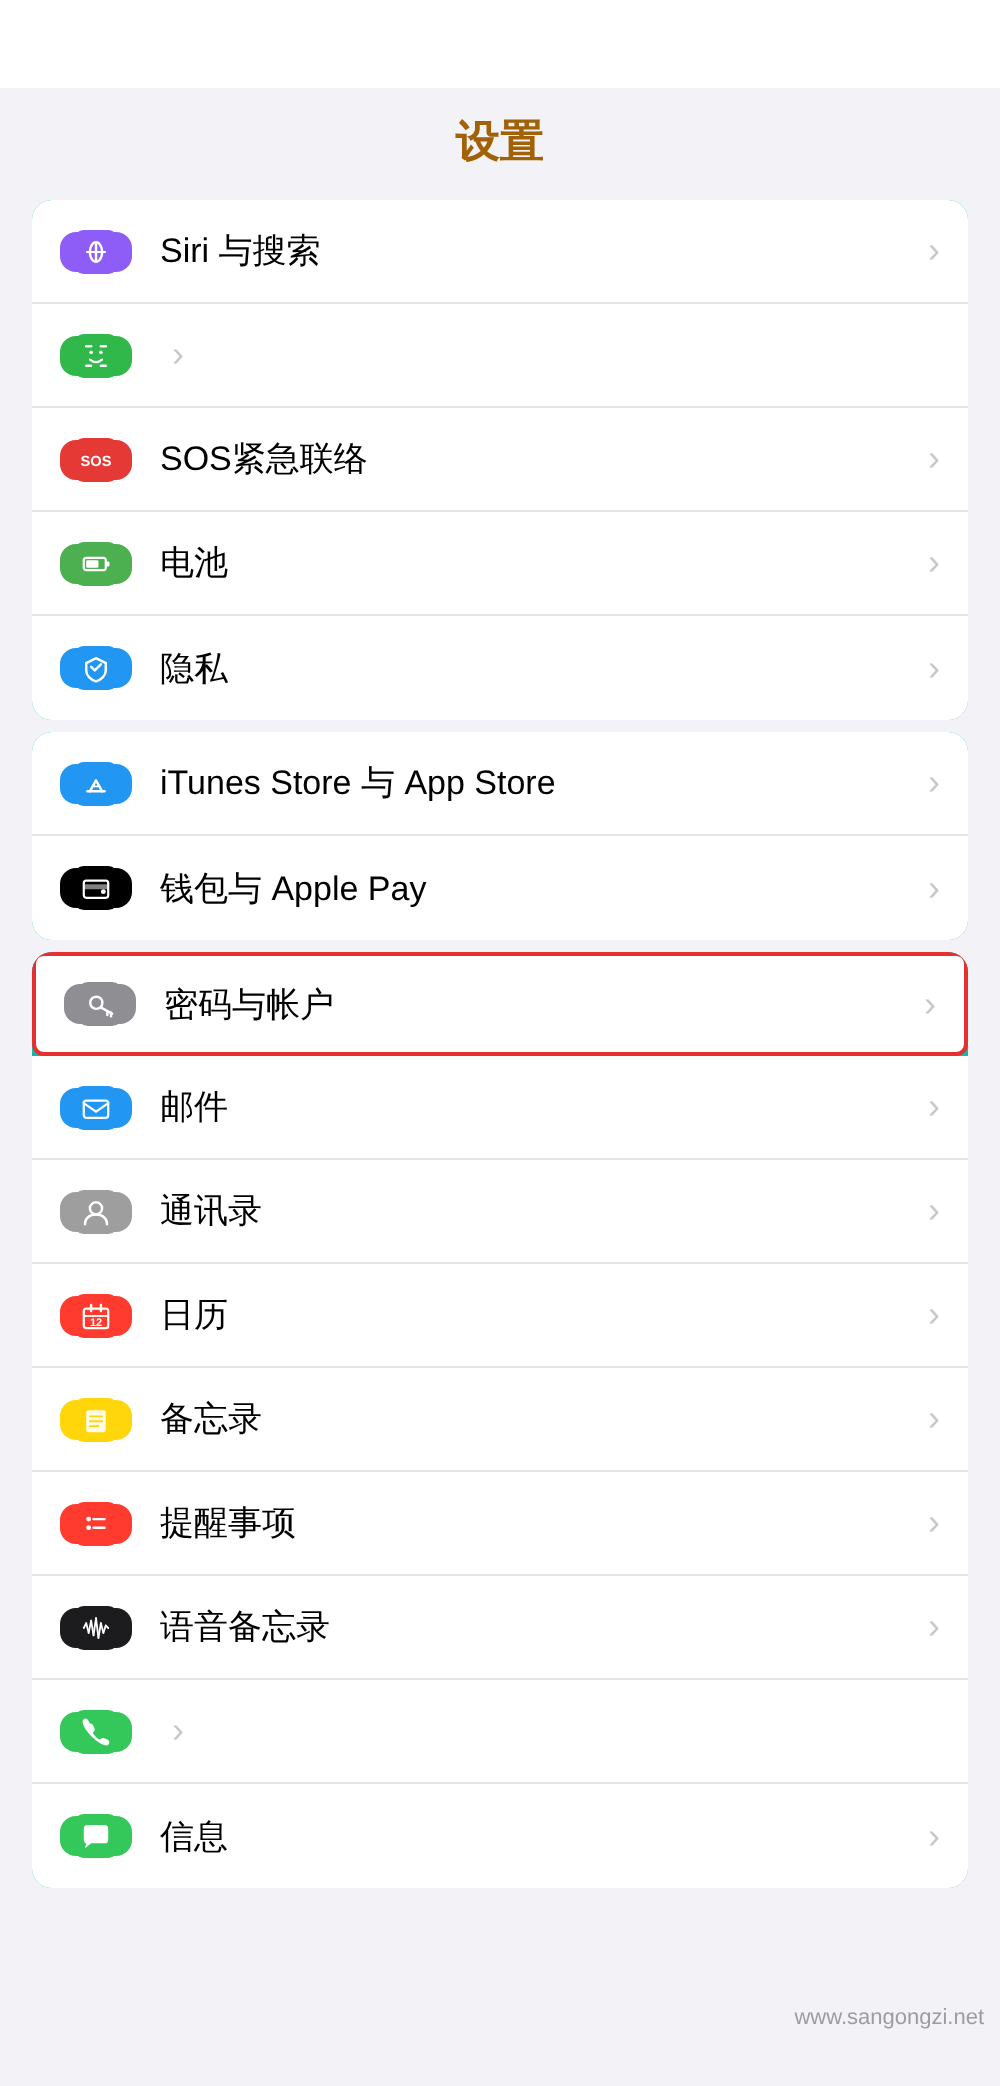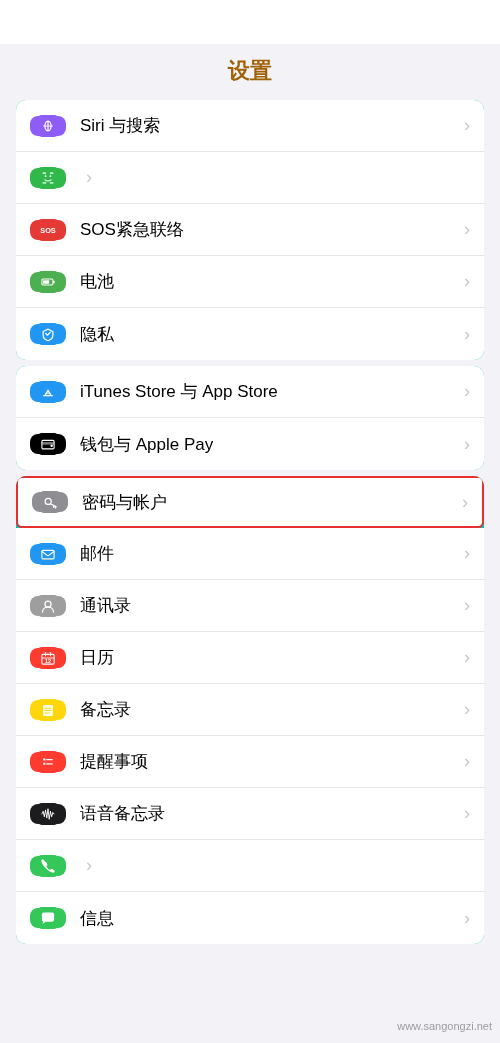--- a/index.html
+++ b/index.html
@@ -78,21 +78,21 @@
 
     .chevron {
       color: #c7c7cc;
       font-size: 18px;
       font-weight: 300;
       margin-left: 6px;
     }
 
     .watermark {
       position: fixed;
-      bottom: 11px;
+      bottom: 28px;
       right: 8px;
       font-size: 11px;
       color: rgba(100,100,100,0.6);
       text-align: center;
     }
   </style>
 </head>
 <body>
 
 <div class="status-bar"></div>

